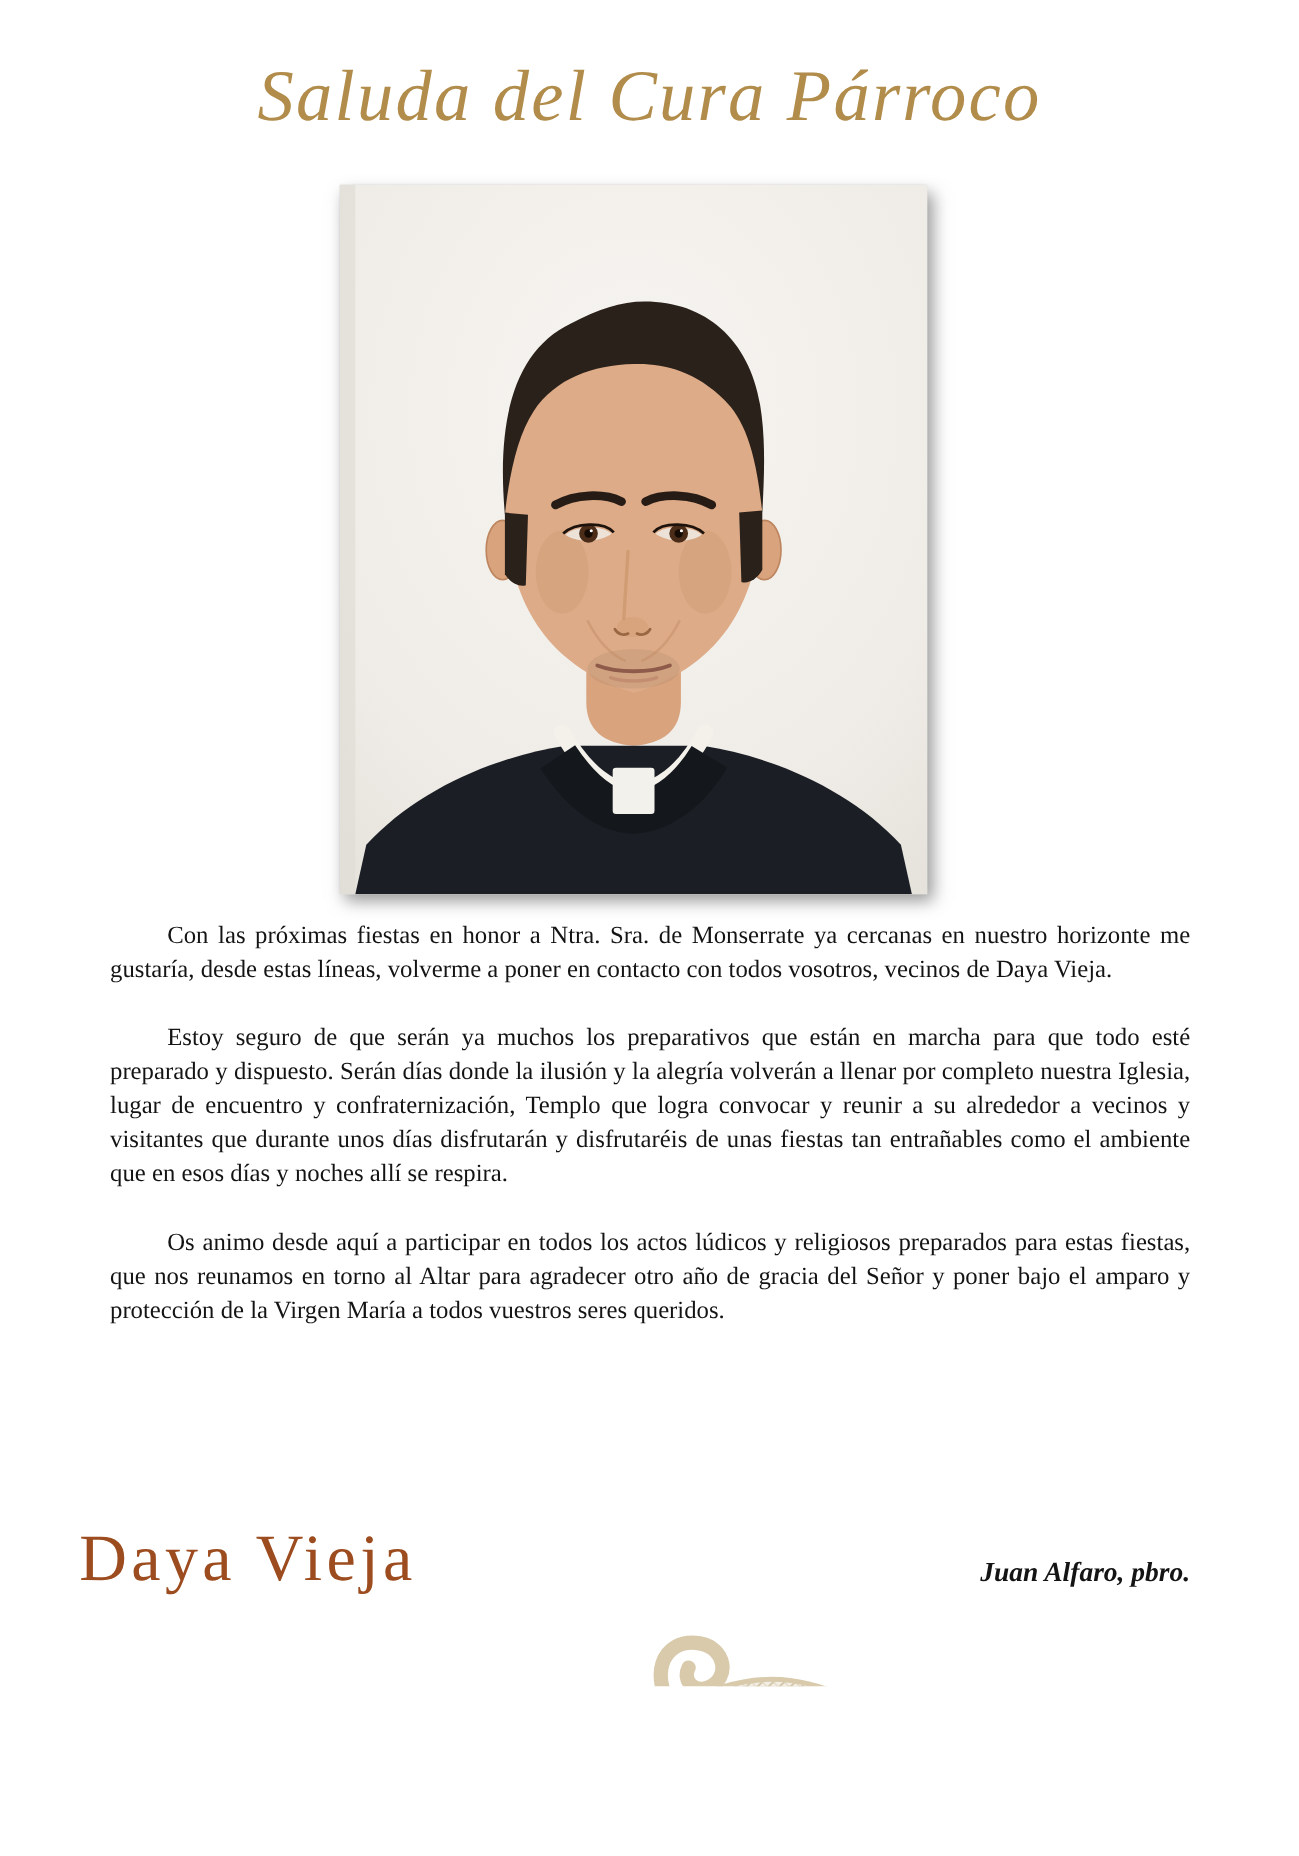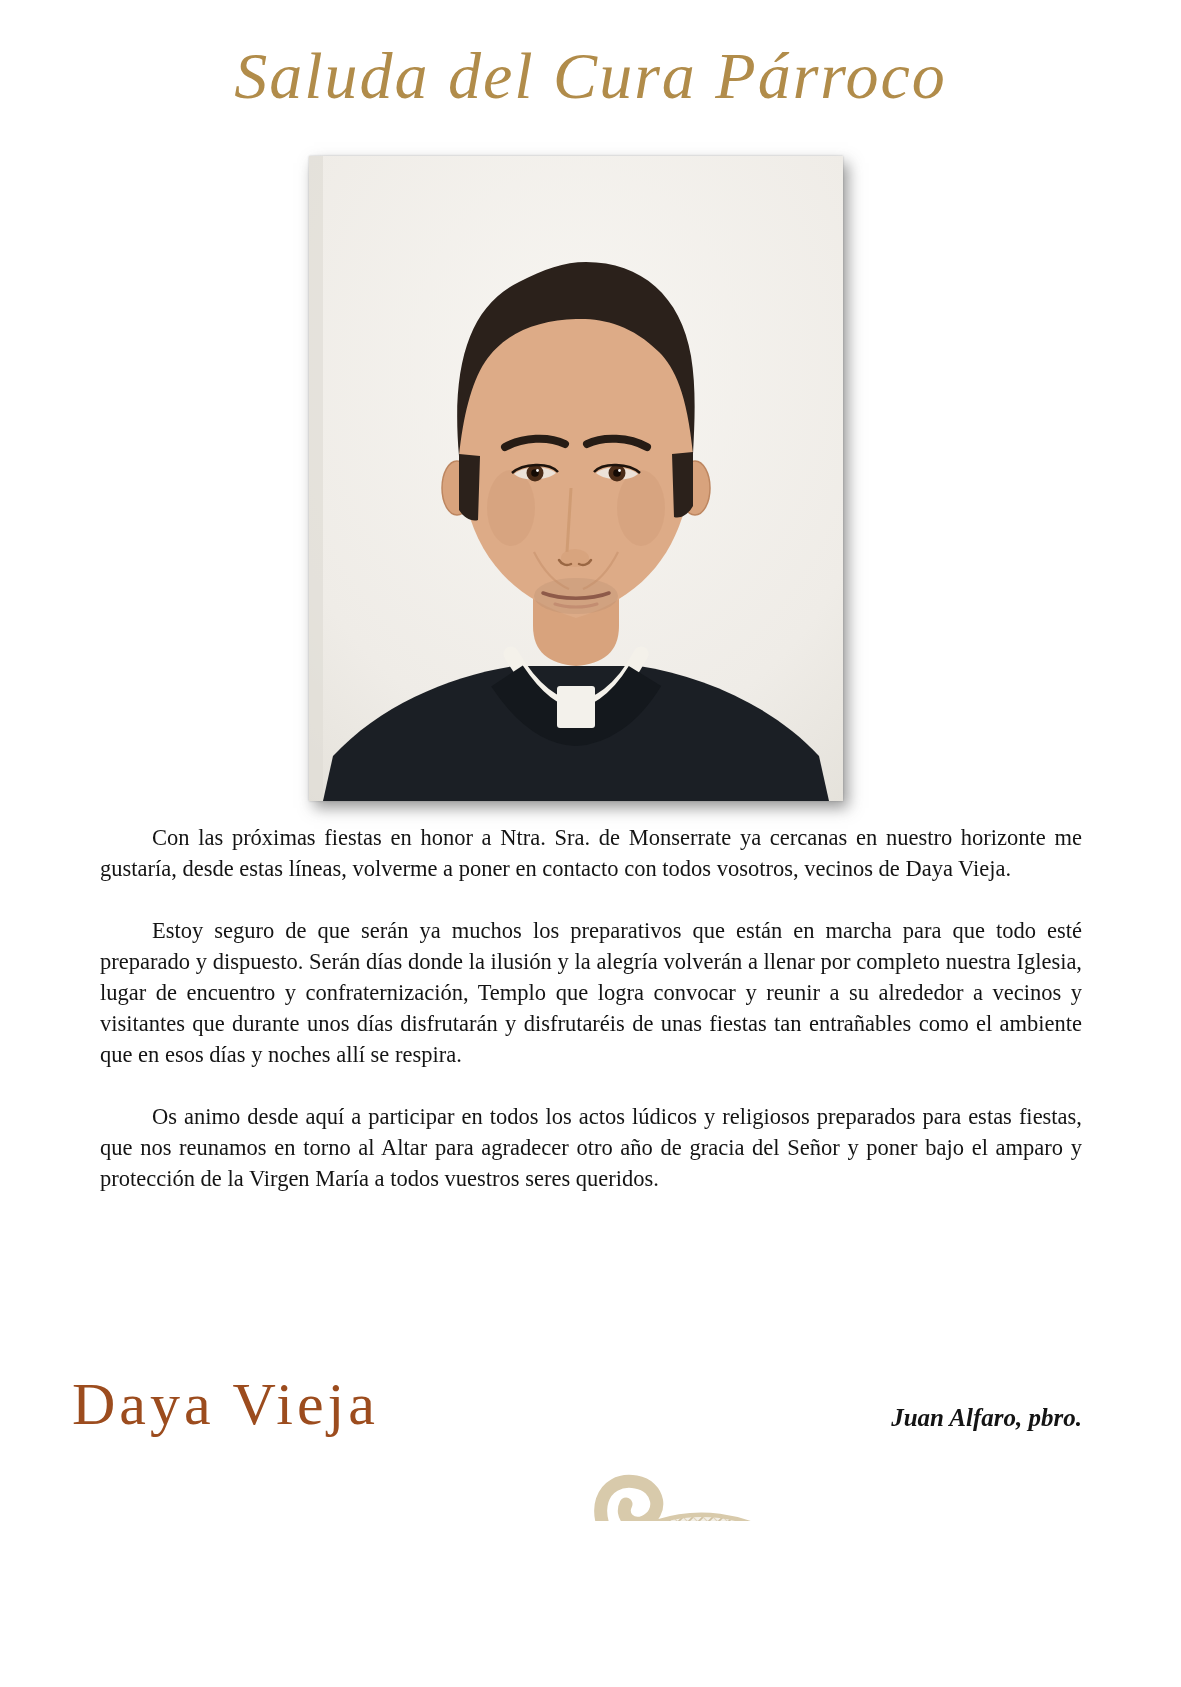--- a/index.html
+++ b/index.html
@@ -1,19 +1,19 @@
 <!DOCTYPE html>
 <html lang="es" style="--title-gold: #b18c4a; --script-brown: #9c4c1e; --body-text: #141414; --lace-beige: #d8caab; --lace-edge: #c6b590; --shirt-black: #1b1f25;"><head>
 <meta charset="utf-8">
 <style>
   html,body{margin:0;padding:0;background:#ffffff;}
   .page{
     position:relative;
     width:1181px;height:1517px;
-    margin:4px auto;
+    margin:16px auto;
     background:#ffffff;
     overflow:hidden;
     font-family:"Liberation Serif","DejaVu Serif",serif;
     color:var(--body-text,#141414);
   }
   
   .title{
     position:absolute;top:34px;left:0;width:100%;
     text-align:center;
     font-family:"Liberation Serif","DejaVu Serif",serif;

